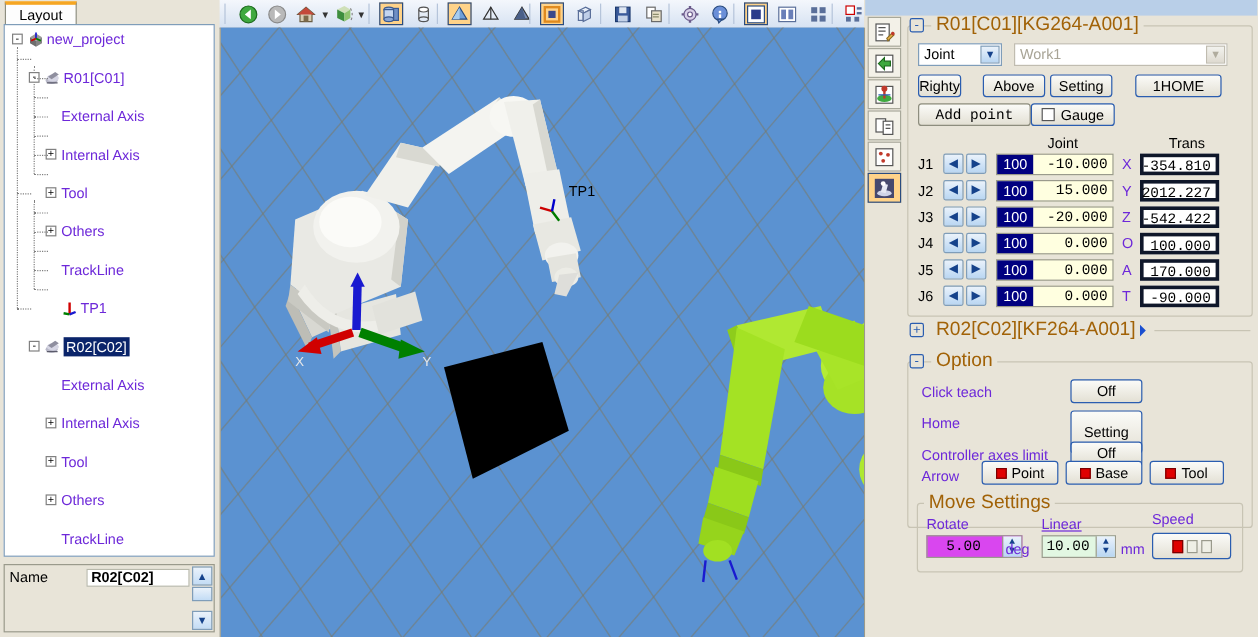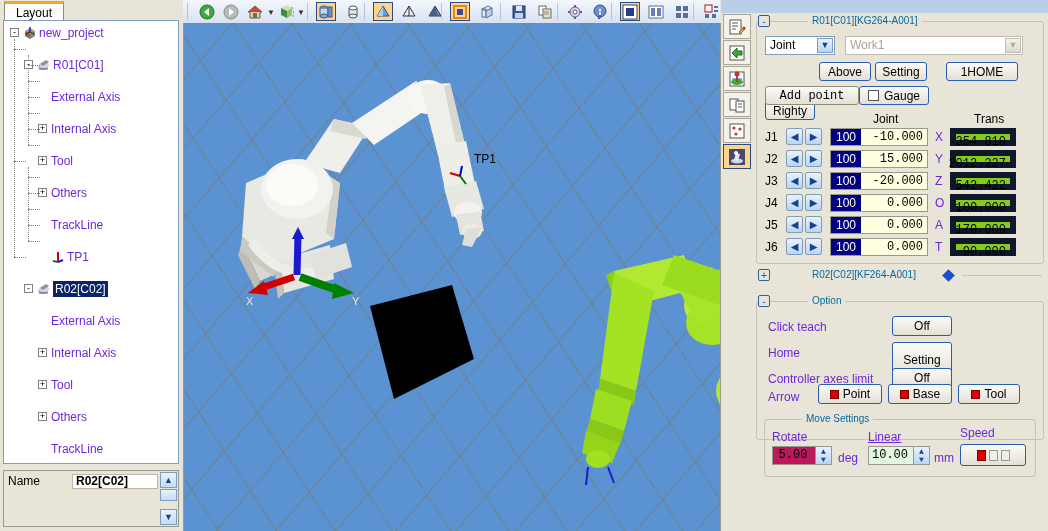--- a/index.html
+++ b/index.html
@@ -103,21 +103,21 @@
 
   #rp-body{position:absolute;left:33px;top:14px;width:292px;height:515px;}
 
   .grp{position:absolute;box-sizing:border-box;}
   .grp > .gbox{
     position:absolute;left:0;top:7px;right:0;bottom:0;
     border:1px solid #c8c4b4;border-radius:3px;box-sizing:border-box;
   }
   .gtitle{
     position:absolute;left:20px;top:0;height:14px;line-height:14px;
-    background:#e8e4d8;padding:0 4px;font-size:10px;color:#0369a1;white-space:nowrap;z-index:2;margin-left:32px;
+    background:#e8e4d8;padding:0 4px;font-size:16px;color:#a16207;white-space:nowrap;z-index:2;
   }
   .gtoggle{
     position:absolute;left:2px;top:1px;width:12px;height:12px;z-index:3;
     border:1px solid #2a5db0;border-radius:2px;background:#e8e4d8;box-sizing:border-box;
     color:#2a5db0;font-size:11px;line-height:10px;text-align:center;
   }
 
   .combo{
     position:absolute;height:19px;background:#fff;border:1px solid #7f9db9;
     box-sizing:border-box;font-size:12px;line-height:17px;padding-left:4px;color:#000;
@@ -156,21 +156,21 @@
     position:absolute;left:0;top:0;width:30px;height:16px;background:#000080;
     color:#fff;font-size:12px;line-height:16px;text-align:center;
   }
   .jval{
     position:absolute;right:4px;top:0;height:16px;line-height:16px;
     font-size:12px;color:#000;text-align:right;
     font-family:"Liberation Mono",monospace;
   }
   .tbox{
     position:absolute;top:0;height:18px;width:66px;
-    border:6px solid #0f172a;box-sizing:border-box;background:#84cc16;
+    border:3px solid #0f172a;box-sizing:border-box;background:#ffffff;
   }
   .tval{
     position:absolute;right:4px;top:0;height:16px;line-height:16px;
     font-size:12px;color:#000;font-family:"Liberation Mono",monospace;
   }
 
   .swatch{width:9px;height:9px;background:#e00000;display:inline-block;margin-right:4px;border:1px solid #7a0000;box-sizing:border-box;}
 
   .spin{
     position:absolute;height:19px;border:1px solid #9a9a8c;box-sizing:border-box;
@@ -717,21 +717,21 @@
 
         <div class="combo" style="left:9px;top:22px;width:70px;">
           <span>Joint</span>
           <span class="arw">▼</span>
         </div>
         <div class="combo dim" style="left:89px;top:22px;width:178px;">
           <span>Work1</span>
           <span class="arw">▼</span>
         </div>
 
-        <div class="btn" style="left:9px;top:48px;width:50px;height:19px;margin-top:39px;">
+        <div class="btn" style="left:9px;top:48px;width:36px;height:19px;">
           <span>Righty</span>
         </div>
         <div class="btn" style="left:63px;top:48px;width:52px;height:19px;">
           <span>Above</span>
         </div>
         <div class="btn" style="left:119px;top:48px;width:52px;height:19px;">
           <span>Setting</span>
         </div>
         <div class="btn" style="left:190px;top:48px;width:72px;height:19px;">
           <span>1HOME</span>
@@ -874,21 +874,21 @@
         <div class="btn" style="left:202px;top:90px;width:62px;height:20px;">
           <span class="swatch"></span>
           <span>Tool</span>
         </div>
 
         <div class="grp" style="left:8px;top:118px;width:272px;height:72px;">
           <div class="gbox" style="top:7px;height:58px;"></div>
           <div class="gtitle" style="left:6px;">Move Settings</div>
 
           <div class="lbl" style="left:8px;top:18px;">Rotate</div>
-          <div class="spin" style="left:8px;top:34px;width:60px;background:#be185d;">
+          <div class="spin" style="left:8px;top:34px;width:80px;background:#d946ef;">
             <span class="sv">5.00</span>
             <span class="sa">▲<br>▼</span>
           </div>
           <div class="lbl" style="left:74px;top:39px;">deg</div>
 
           <div class="lbl" style="left:104px;top:18px;text-decoration:underline;">Linear</div>
           <div class="spin" style="left:104px;top:34px;width:62px;background:#e2f7e2;">
             <span class="sv">10.00</span>
             <span class="sa">▲<br>▼</span>
           </div>

